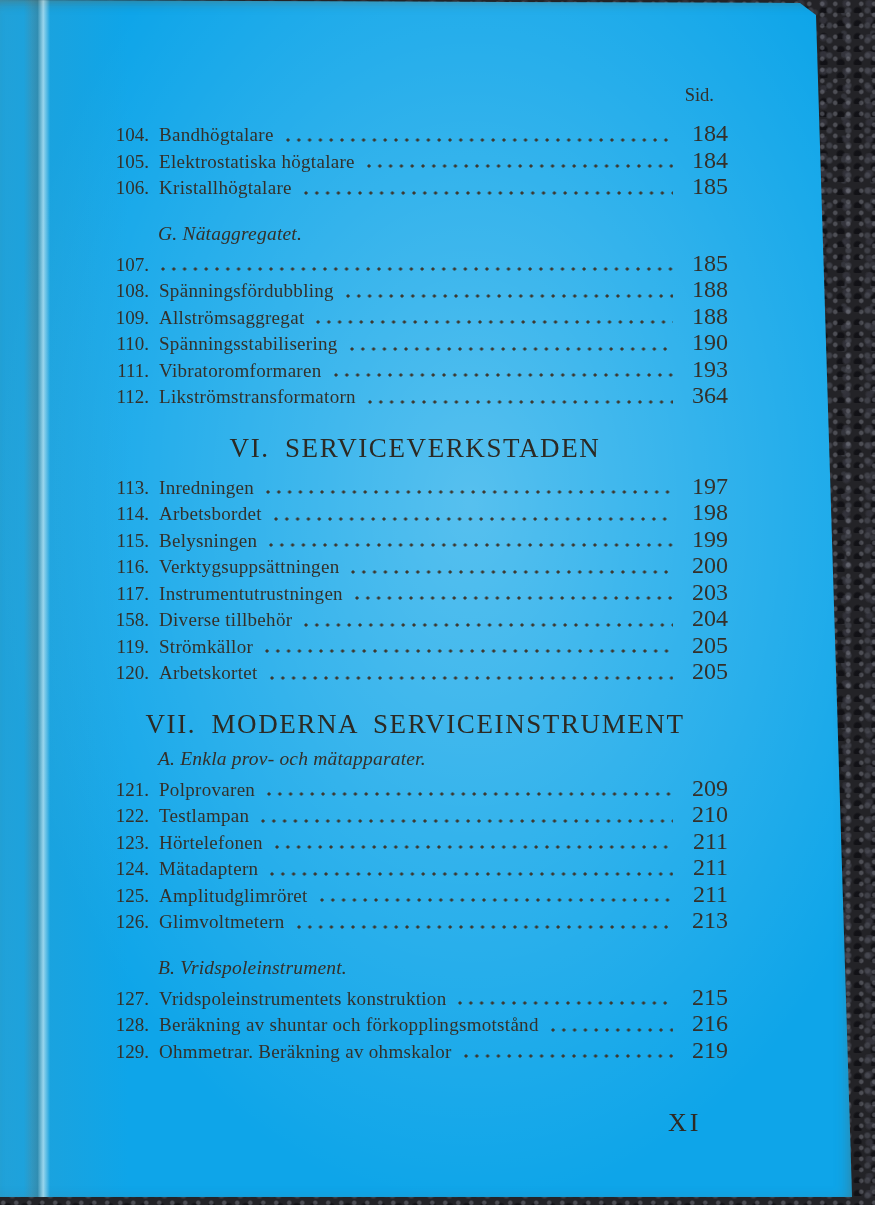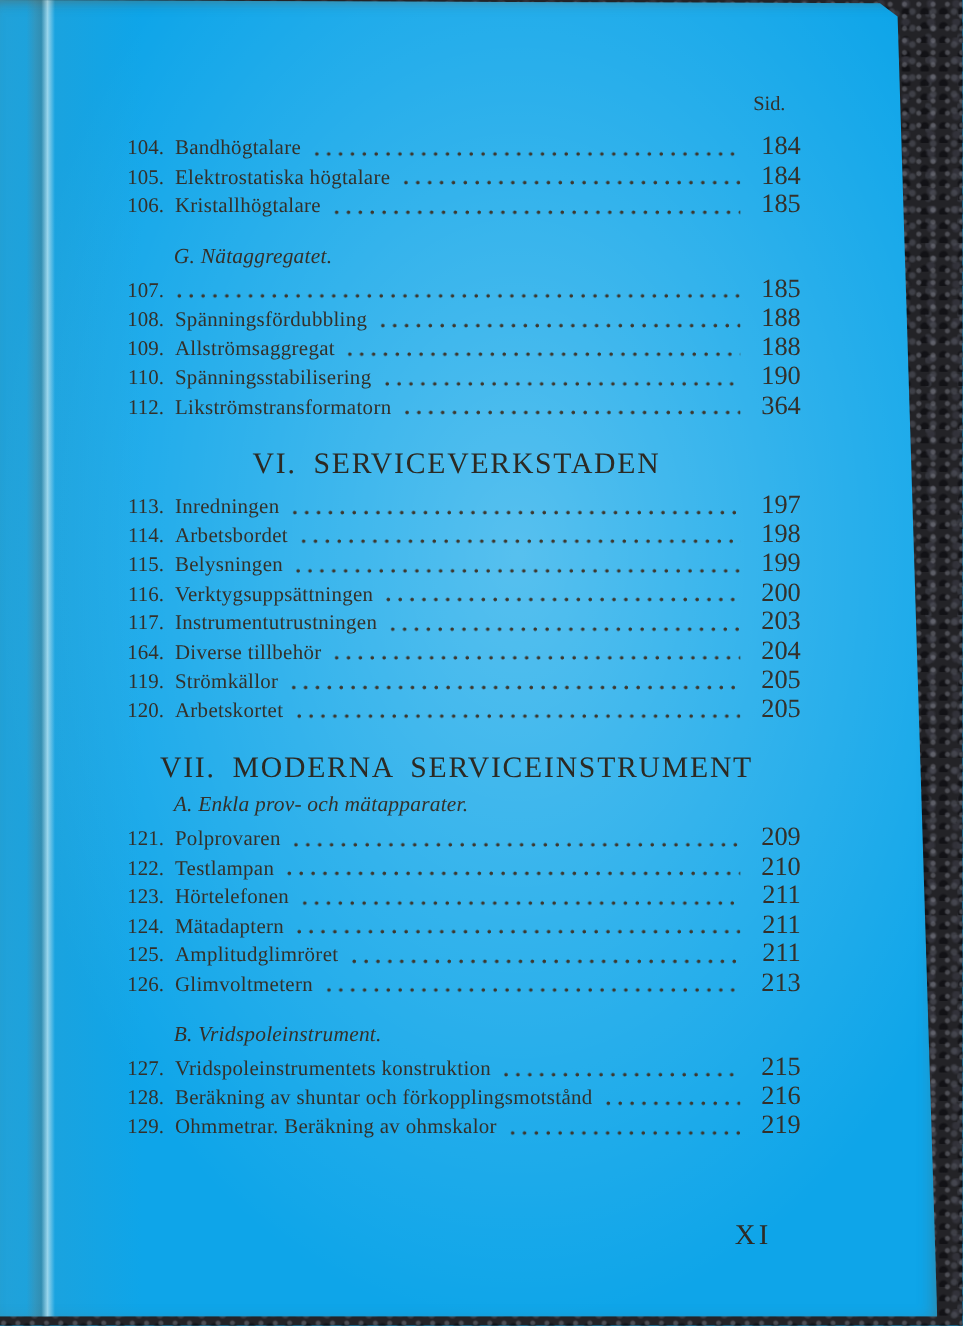--- a/index.html
+++ b/index.html
@@ -140,20 +140,26 @@
             <div class="leader"></div>
             <div class="pg">188</div>
           </div>
           <div class="entry">
             <div class="num">110.</div>
             <div class="title">Spänningsstabilisering</div>
             <div class="leader"></div>
             <div class="pg">190</div>
           </div>
           <div class="entry">
+            <div class="num">111.</div>
+            <div class="title">Vibratoromformaren</div>
+            <div class="leader"></div>
+            <div class="pg">193</div>
+          </div>
+          <div class="entry">
             <div class="num">112.</div>
             <div class="title">Likströmstransformatorn</div>
             <div class="leader"></div>
             <div class="pg">364</div>
           </div>
         </div>
         <div class="heading">VI. SERVICEVERKSTADEN</div>
         <div class="entries">
           <div class="entry">
             <div class="num">113.</div>
@@ -179,21 +185,21 @@
             <div class="leader"></div>
             <div class="pg">200</div>
           </div>
           <div class="entry">
             <div class="num">117.</div>
             <div class="title">Instrumentutrustningen</div>
             <div class="leader"></div>
             <div class="pg">203</div>
           </div>
           <div class="entry">
-            <div class="num">164.</div>
+            <div class="num">158.</div>
             <div class="title">Diverse tillbehör</div>
             <div class="leader"></div>
             <div class="pg">204</div>
           </div>
           <div class="entry">
             <div class="num">119.</div>
             <div class="title">Strömkällor</div>
             <div class="leader"></div>
             <div class="pg">205</div>
           </div>

